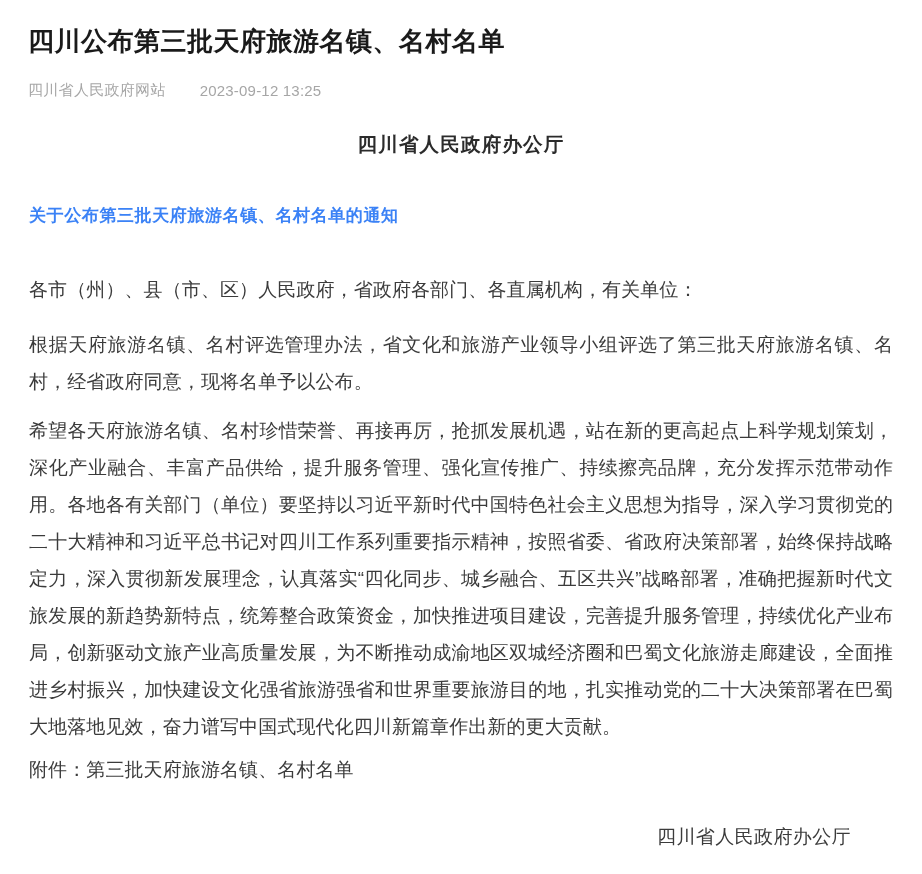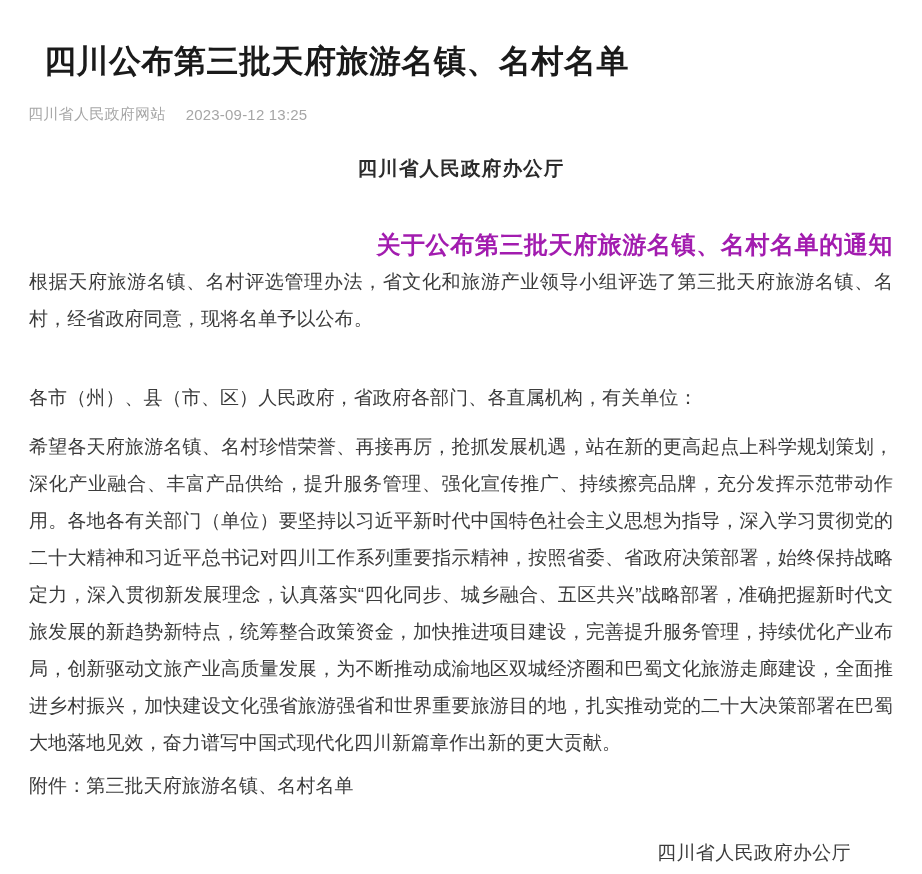--- a/index.html
+++ b/index.html
@@ -23,41 +23,41 @@
     background: #ffffff;
     box-sizing: border-box;
   }
 
   
   .article-header {
     padding: 20px 28px 0 28px;
   }
 
   .article-title {
-    font-size: 32px;
+    font-size: 26px;
     font-weight: bold;
     color: #1a1a1a;
     letter-spacing: 0.5px;
     line-height: 1.35;
-    margin: 16px;
+    margin: 0;
     padding-top: 4px;
   }
 
   .article-meta {
     margin-top: 22px;
     font-size: 15px;
     color: #a6a6a6;
     display: flex;
     align-items: center;
   }
   .meta-source {
     letter-spacing: 0.3px;
   }
   .meta-time {
-    margin-left: 20px;
+    margin-left: 34px;
     letter-spacing: 0.2px;
   }
 
   
   .doc-body {
     padding: 0 29px;
     margin-top: 26px;
   }
 
   .doc-heading-org {
@@ -65,24 +65,24 @@
     font-size: 19.5px;
     font-weight: bold;
     color: #2b2b2b;
     letter-spacing: 1.2px;
     line-height: 1.5;
     margin: 0;
     padding-top: 4px;
   }
 
   .doc-heading-subject {
-    text-align: right;
-    font-size: 24px;
+    text-align: left;
+    font-size: 17px;
     font-weight: bold;
-    color: #a21caf;
+    color: #3b82f6;
     letter-spacing: 0.6px;
     line-height: 1.5;
     margin: 0;
     padding-top: 44px;
   }
 
   .doc-para {
     font-size: 19px;
     line-height: 37px;
     color: #3b3b3b;
@@ -134,23 +134,23 @@
       <span class="meta-time">2023-09-12 13:25</span>
     </div>
   </div>
 
   <div class="doc-body">
 
     <div class="doc-heading-org">四川省人民政府办公厅</div>
 
     <div class="doc-heading-subject">关于公布第三批天府旅游名镇、名村名单的通知</div>
 
+    <p class="doc-para salutation">各市（州）、县（市、区）人民政府，省政府各部门、各直属机构，有关单位：</p>
+
     <p class="doc-para">根据天府旅游名镇、名村评选管理办法，省文化和旅游产业领导小组评选了第三批天府旅游名镇、名村，经省政府同意，现将名单予以公布。</p>
-
-    <p class="doc-para salutation">各市（州）、县（市、区）人民政府，省政府各部门、各直属机构，有关单位：</p>
 
     <p class="doc-para body-long">希望各天府旅游名镇、名村珍惜荣誉、再接再厉，抢抓发展机遇，站在新的更高起点上科学规划策划，深化产业融合、丰富产品供给，提升服务管理、强化宣传推广、持续擦亮品牌，充分发挥示范带动作用。各地各有关部门（单位）要坚持以习近平新时代中国特色社会主义思想为指导，深入学习贯彻党的二十大精神和习近平总书记对四川工作系列重要指示精神，按照省委、省政府决策部署，始终保持战略定力，深入贯彻新发展理念，认真落实“四化同步、城乡融合、五区共兴”战略部署，准确把握新时代文旅发展的新趋势新特点，统筹整合政策资金，加快推进项目建设，完善提升服务管理，持续优化产业布局，创新驱动文旅产业高质量发展，为不断推动成渝地区双城经济圈和巴蜀文化旅游走廊建设，全面推进乡村振兴，加快建设文化强省旅游强省和世界重要旅游目的地，扎实推动党的二十大决策部署在巴蜀大地落地见效，奋力谱写中国式现代化四川新篇章作出新的更大贡献。</p>
 
     <p class="doc-para attachment">附件：第三批天府旅游名镇、名村名单</p>
 
     <div class="signature-block">
       <div class="sign-org">四川省人民政府办公厅</div>
 
     </div>
 

